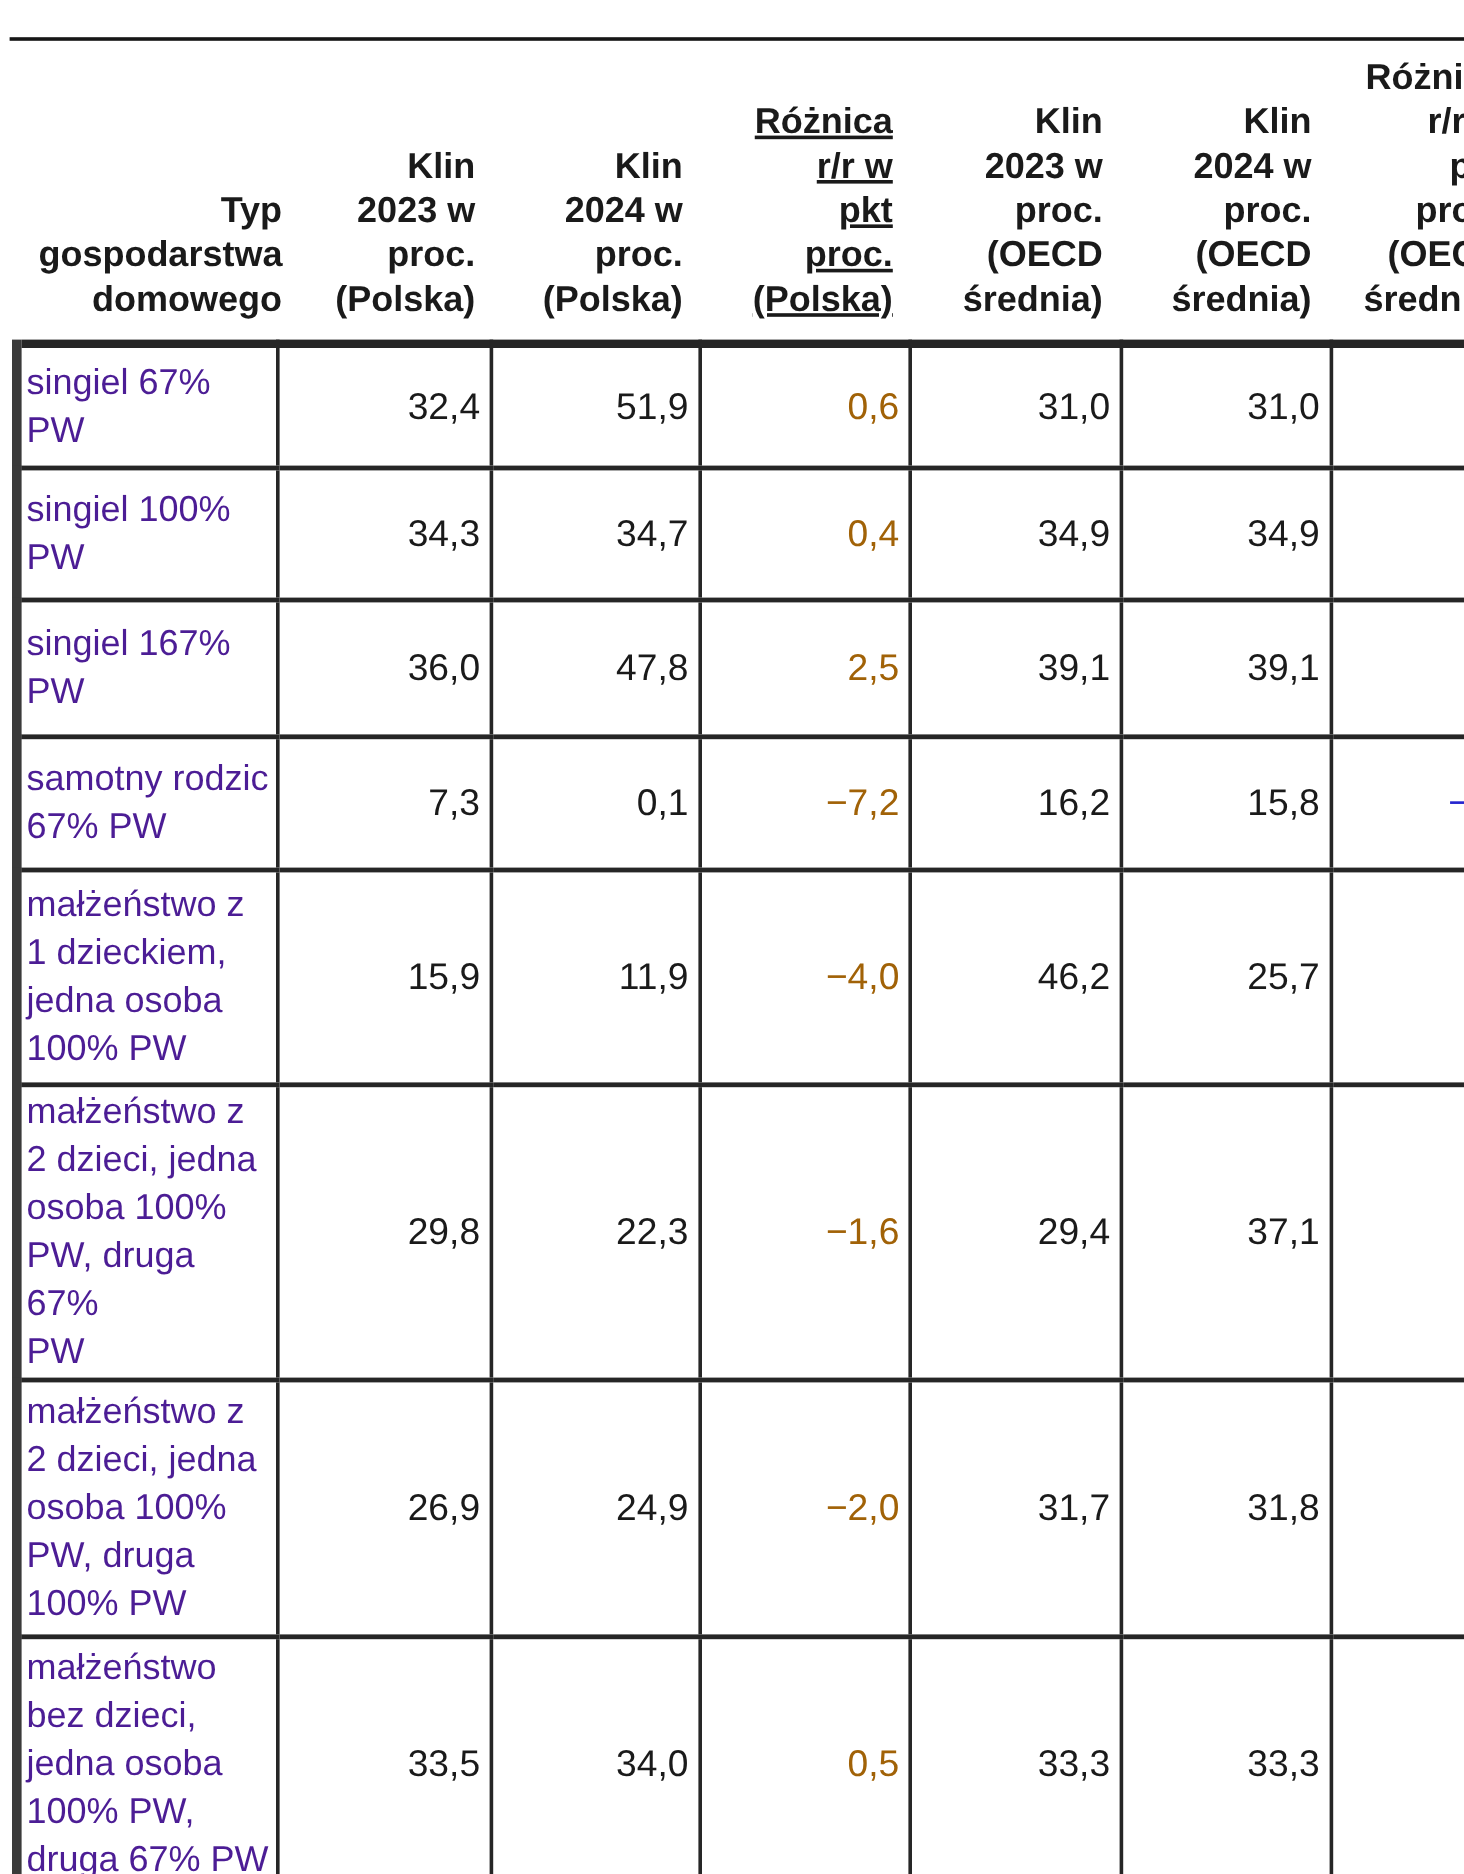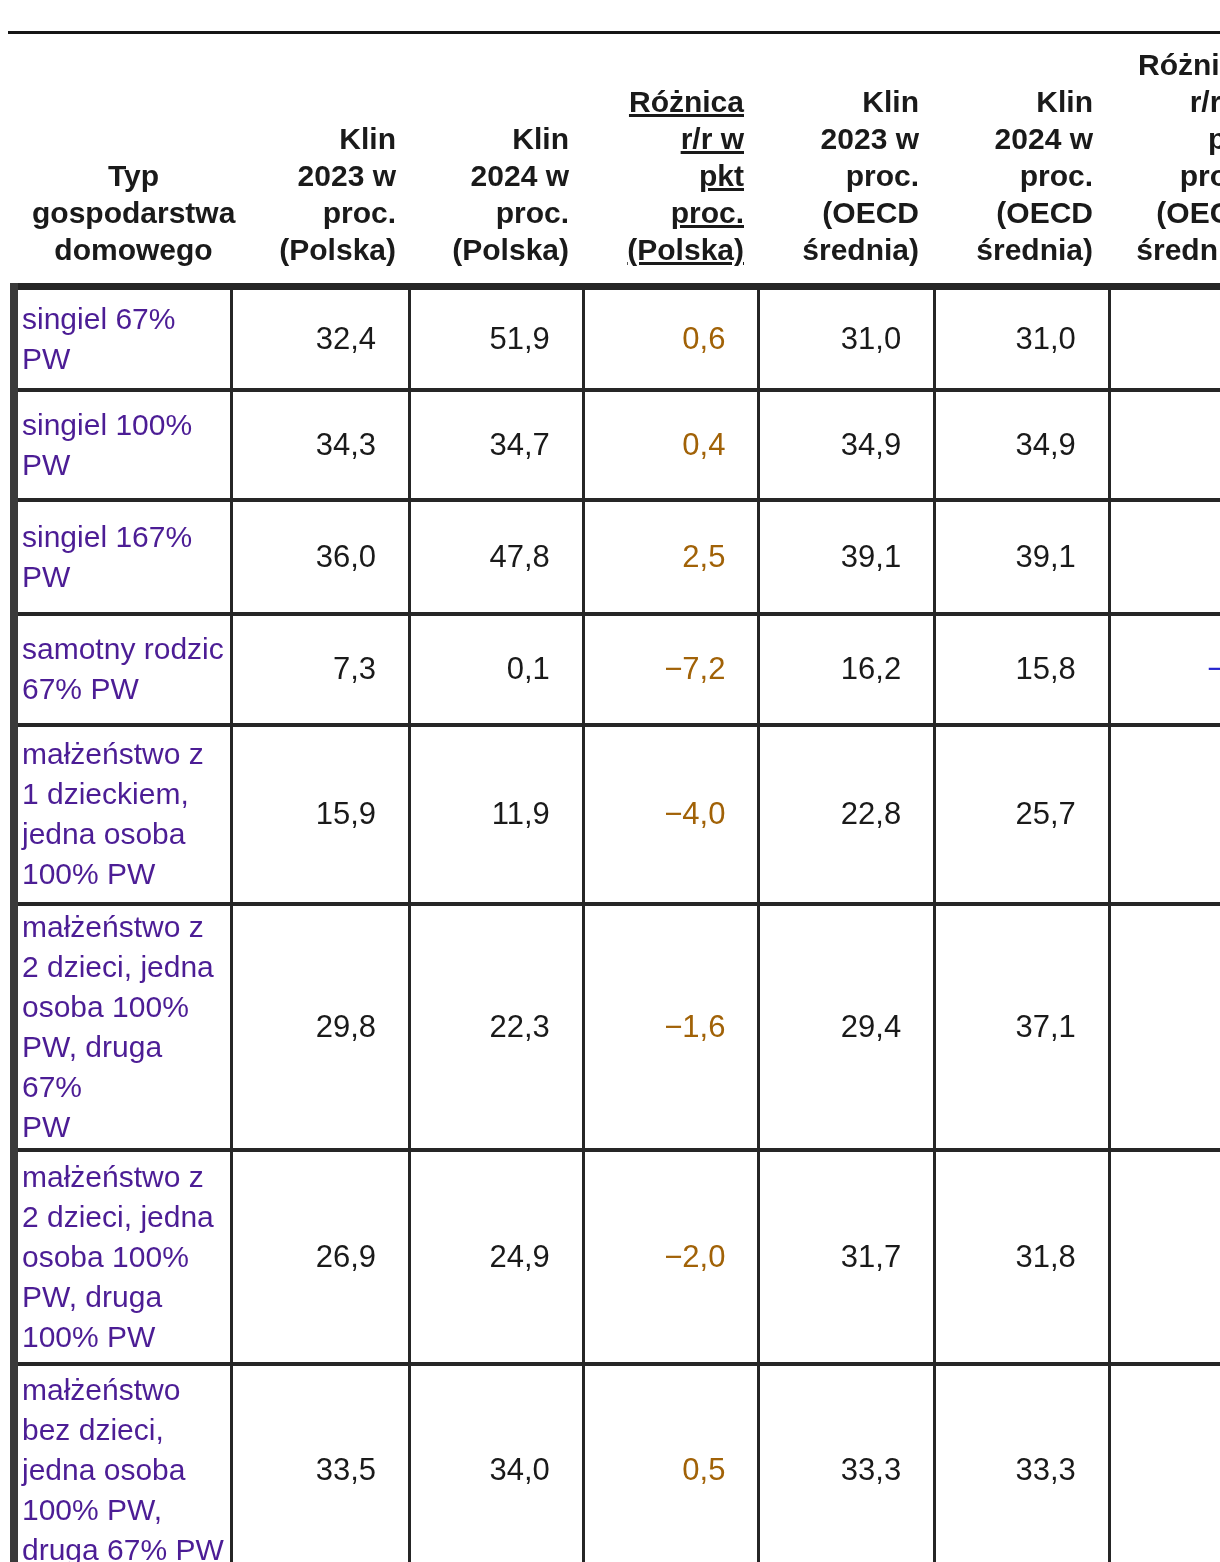--- a/index.html
+++ b/index.html
@@ -21,21 +21,21 @@
     display:flex;align-items:flex-end;
     box-sizing:border-box;padding-bottom:13px;
   }
   .hcell{
     box-sizing:border-box;
     font-weight:bold;font-size:30px;line-height:37px;
     white-space:pre-line;
     text-align:right;padding-right:16px;
     color:#1a1a1a;
   }
-  .hc1{width:225px;text-align:center;padding-left:22px;padding-right:0;}
+  .hc1{width:225px;text-align:right;padding-left:22px;padding-right:0;}
   .hc2{width:177px;} .hc3{width:173px;} .hc4{width:175px;text-decoration:underline;}
   .hc5{width:175px;} .hc6{width:174px;} .hc7{width:160px;}
   
   table.grid{
     position:absolute;left:10px;top:283px;
     width:1260px;
     table-layout:fixed;border-collapse:collapse;
     border-top:7px solid #262626;
     border-left:8px solid #3a3a3a;
     border-bottom:4px solid #262626;
@@ -52,21 +52,21 @@
   table.grid td:first-child{border-left:none;}
   table.grid td:last-child{border-right:none;}
   td.lab{
     font-size:30px;line-height:40px;
     white-space:pre-line;
     padding-left:4px;
     color:#4c1d95;
   }
   td.num{
     font-size:31px;
-    text-align:right;padding-right:32px;
+    text-align:right;padding-right:8px;
     color:#1a1a1a;
   }
   td.diff-pl{color:#a16207;}
   td.diff-oecd{color:#2525cf;padding-right:45px;}
   tr.r1{height:103px;} tr.r2{height:110px;} tr.r3{height:114px;}
   tr.r4{height:111px;} tr.r5{height:179px;} tr.r6{height:215px;}
   tr.r7{height:214px;} tr.r8{height:212px;}
 </style>
 </head>
 <body>
@@ -162,21 +162,21 @@
         <td class="num diff-oecd">−</td>
       </tr>
       <tr class="r5">
         <td class="lab">małżeństwo z
 1 dzieckiem,
 jedna osoba
 100% PW</td>
         <td class="num">15,9</td>
         <td class="num">11,9</td>
         <td class="num diff-pl">−4,0</td>
-        <td class="num">22,8</td>
+        <td class="num">46,2</td>
         <td class="num">25,7</td>
         <td class="num diff-oecd"></td>
       </tr>
       <tr class="r6">
         <td class="lab">małżeństwo z
 2 dzieci, jedna
 osoba 100%
 PW, druga 67%
 PW</td>
         <td class="num">29,8</td>

